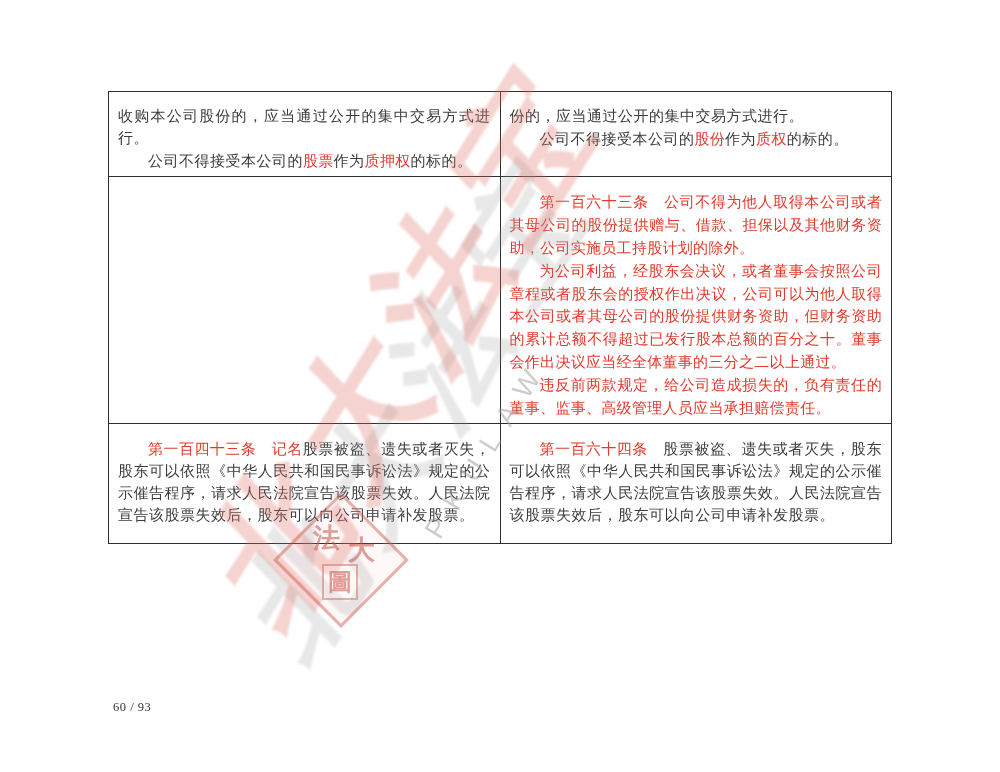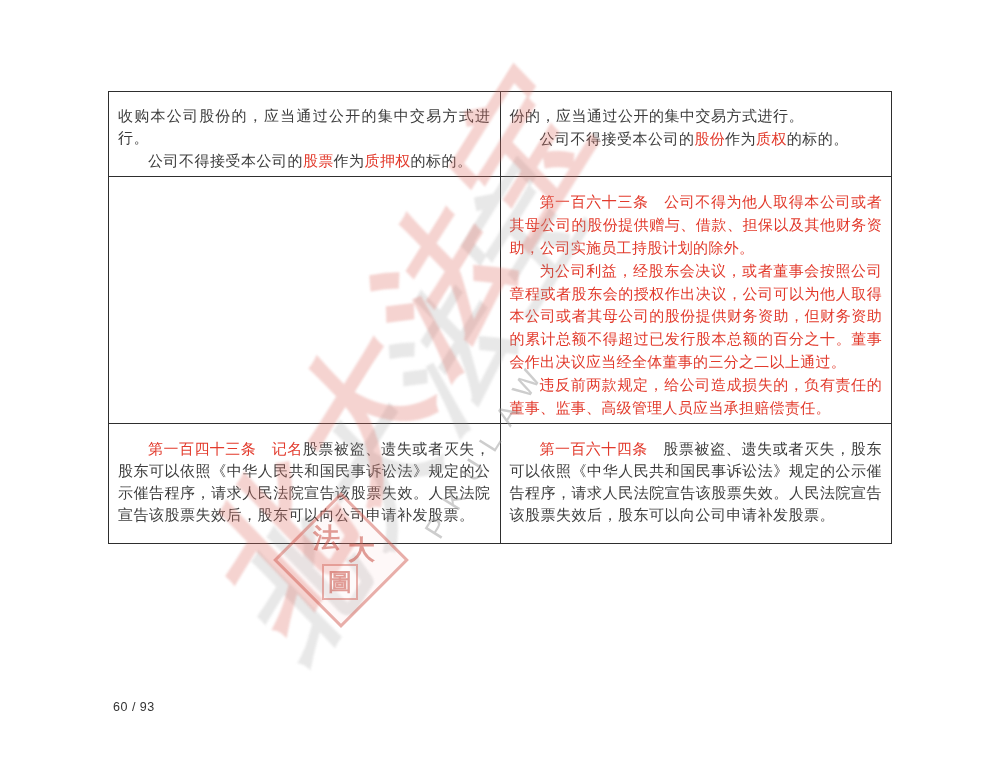--- a/index.html
+++ b/index.html
@@ -49,21 +49,21 @@
   .seg-red{
     color:var(--red);
     font-weight:normal;
     font-family:"Liberation Sans","DejaVu Sans",sans-serif;
     letter-spacing:0.3px;
   }
   
   .footer{
     position:absolute;left:113px;top:700px;
     font-size:12.5px;color:#333;
-    font-family:Liberation Sans, sans-serif;
+    font-family:Liberation Serif, serif;
     letter-spacing:0.5px;
   }
   
   .watermark{position:absolute;inset:0;pointer-events:none;z-index:5;}
   .wm-calligraphy{
     position:absolute;left:238px;top:540px;
     font-size:138px;line-height:138px;
     font-style:italic;font-weight:bold;
     font-family:"DejaVu Serif","Liberation Serif",serif;
     color:rgba(222,110,100,0.30);

